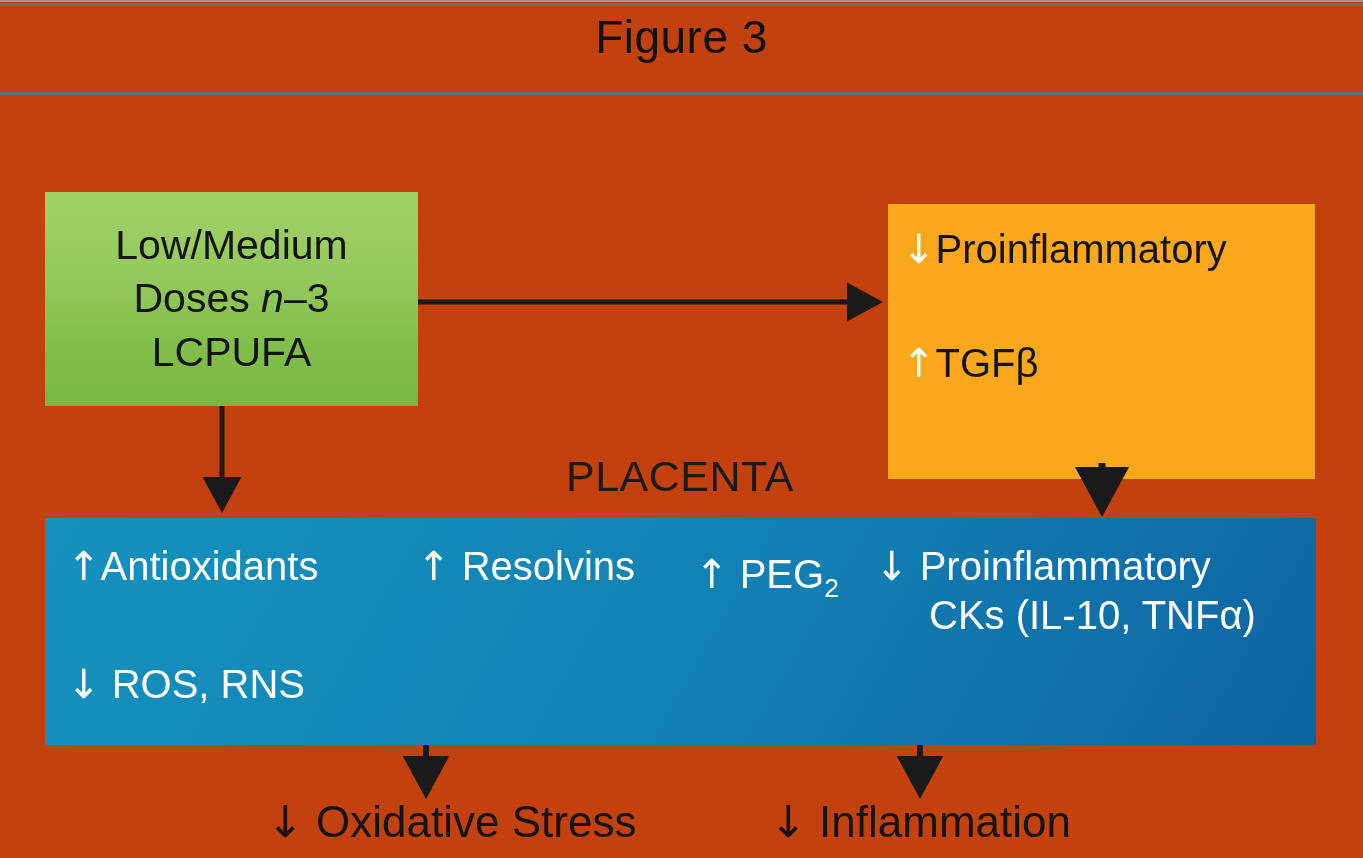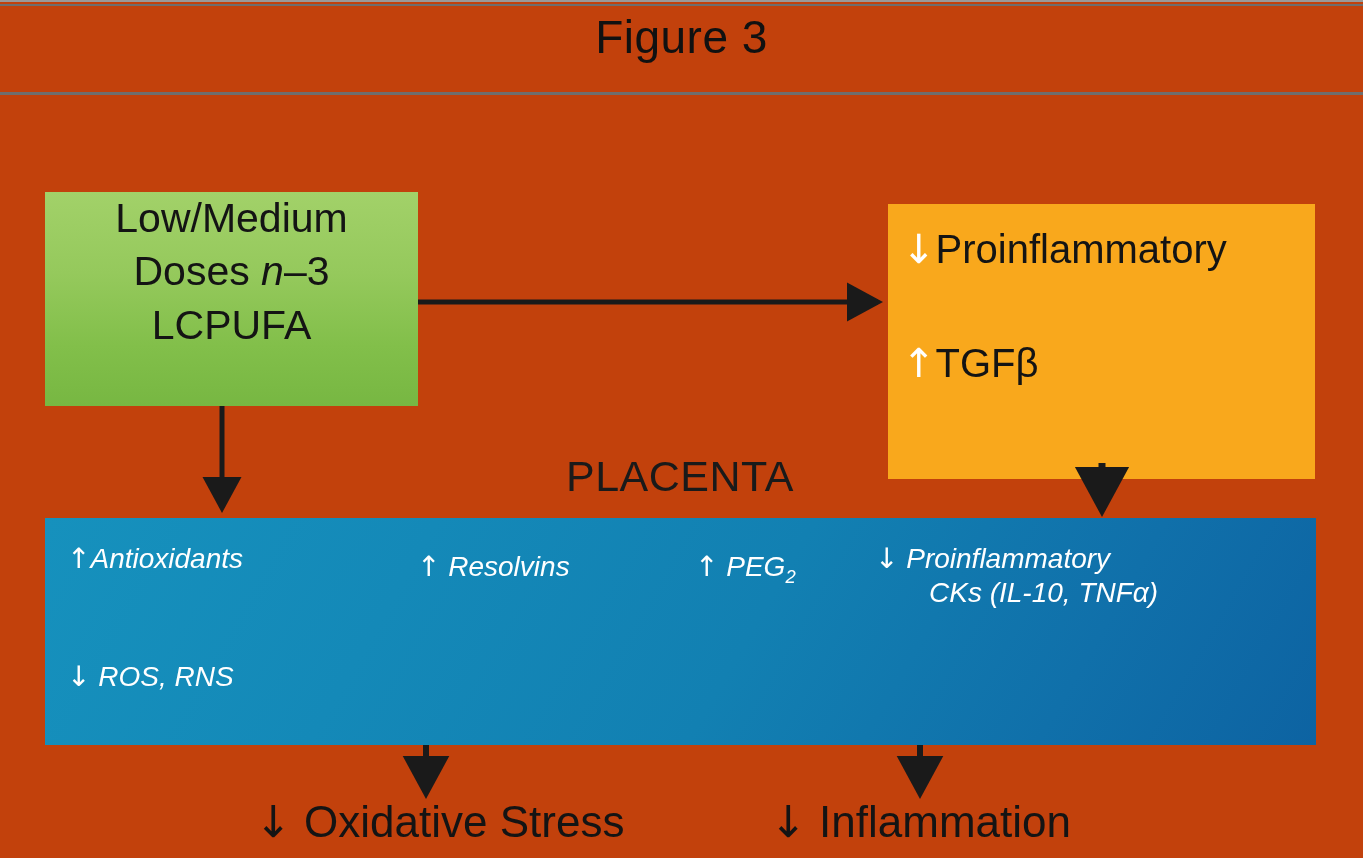--- a/index.html
+++ b/index.html
@@ -64,21 +64,21 @@
 
   #box-lcpufa {
     left: 45px;
     top: 192px;
     width: 373px;
     height: 214px;
     background: linear-gradient(to bottom, #a2d169 0%, #95c95c 38%, #82bf4a 72%, #77b742 100%);
     display: flex;
     flex-direction: column;
     align-items: center;
-    justify-content: flex-start;
+    justify-content: center;
   }
   .lcpufa-line {
     font-size: 41px;
     color: #141414;
     line-height: 1.30;
     text-align: center;
     white-space: nowrap;
   }
   .ital { font-style: italic; }
 
@@ -113,27 +113,26 @@
     font-weight: 400;
     display: inline-block;
   }
   .arrow-white  { color: #ffffff; }
   .arrow-black  { color: #141414; }
 
   
   .plc-item {
     position: absolute;
     color: #ffffff;
-    font-size: 28px;
+    font-size: 40px;
     line-height: 1.22;
     white-space: nowrap;
-    font-style: italic;
   }
   #plc-antioxidants { left: 22px;  top: 24px; }
-  #plc-resolvins    { left: 372px; top: 32px; }
+  #plc-resolvins    { left: 372px; top: 24px; }
   #plc-peg2         { left: 650px; top: 32px; }
   #plc-proinflam    { left: 830px; top: 24px; white-space: normal; width: 430px; }
   #plc-proinflam .plc-line2 { padding-left: 54px; }
   #plc-ros          { left: 22px;  top: 142px; }
   .sub {
     font-size: 0.66em;
     vertical-align: sub;
     line-height: 0;
   }
 
@@ -148,21 +147,21 @@
   }
 
   
   .outcome-label {
     position: absolute;
     font-size: 44px;
     color: #141414;
     white-space: nowrap;
     line-height: 1;
   }
-  #outcome-oxidative   { left: 255px; top: 800px; }
+  #outcome-oxidative   { left: 267px; top: 800px; }
   #outcome-inflammation { left: 770px; top: 800px; }
 </style>
 </head>
 <body>
 
 <div id="figure-root">
 
   <div class="rule" id="rule-top-a"></div>
   <div class="rule" id="rule-top-b"></div>
   <div id="figure-title">Figure 3</div>

